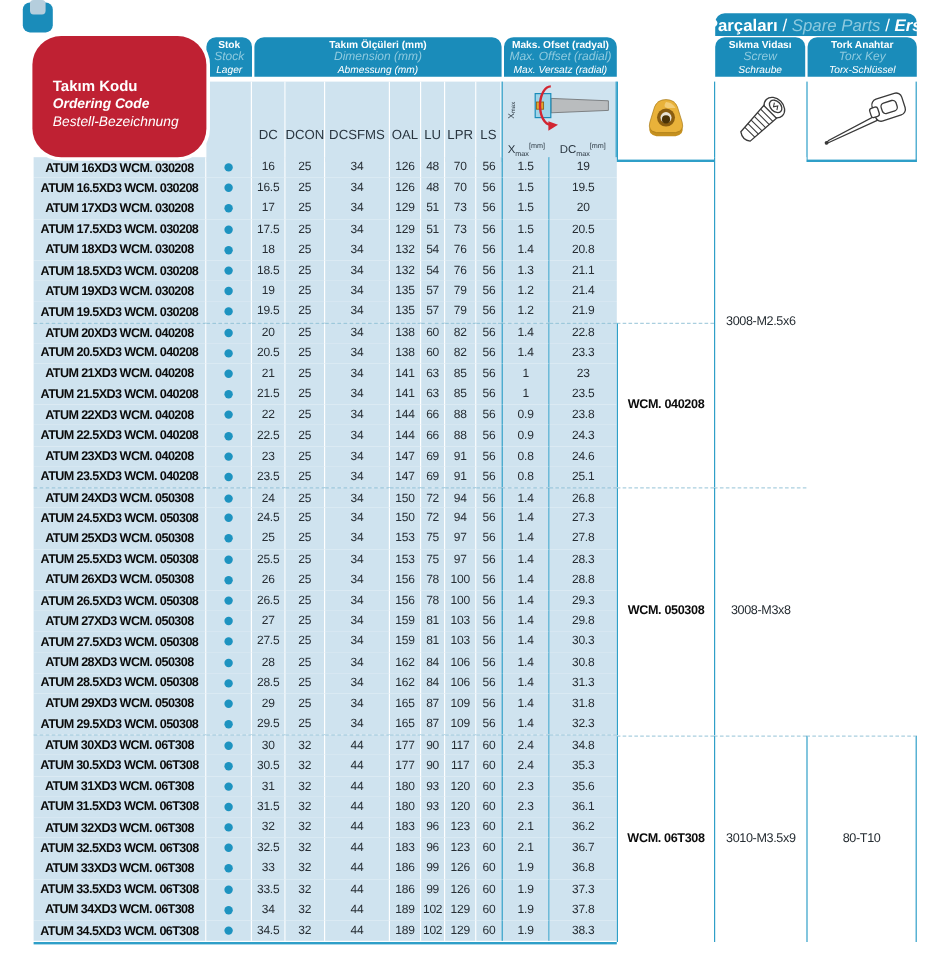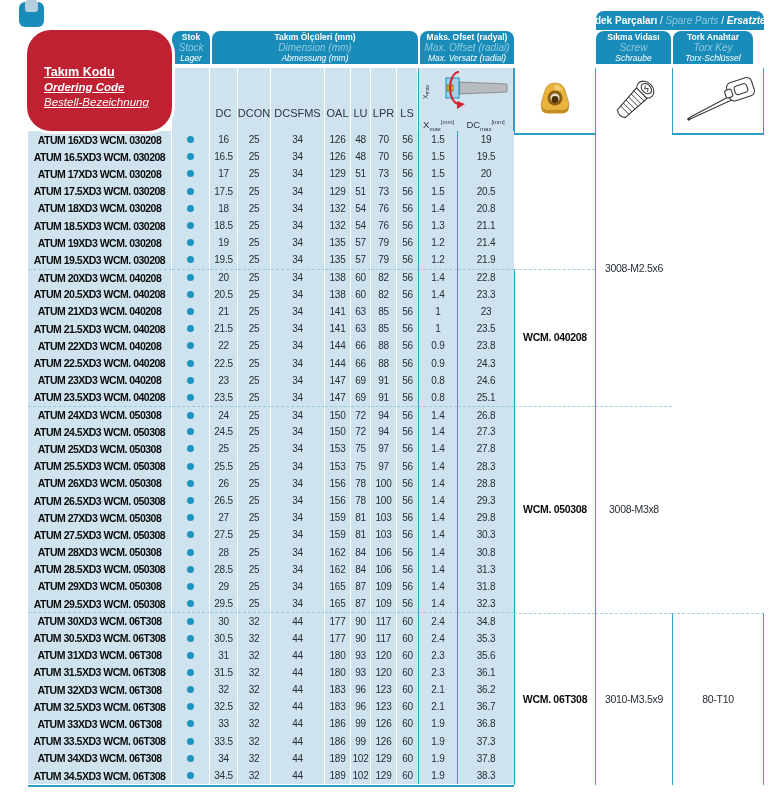--- a/index.html
+++ b/index.html
@@ -17,42 +17,42 @@
 
   
   .tabicon{position:absolute;left:19px;top:2px;width:25px;height:25px;border-radius:6px;
            background:var(--teal);z-index:4;}
   .tabicon-inner{position:absolute;left:6px;top:-2px;width:13px;height:12px;border-radius:3px;
            background:#b5cedd;}
 
   
   .redbox{position:absolute;left:27px;top:30px;width:145px;height:101px;background:var(--red);
           border-radius:24px;box-shadow:0 0 0 3px #fff;z-index:3;color:#fff;
-          padding:34px 0 5px 17px;box-sizing:border-box;text-decoration:underline;}
+          padding:34px 0 5px 17px;box-sizing:border-box;}
   .rb1{font-weight:700;font-size:12.5px;line-height:16px;}
   .rb2{font-weight:700;font-style:italic;font-size:11.5px;line-height:15px;}
   .rb3{font-style:italic;font-size:11.5px;line-height:15px;}
 
   
   .tab{position:absolute;top:31px;height:33px;background:var(--teal);border-radius:8px 8px 0 0;
        display:flex;flex-direction:column;justify-content:center;text-align:center;z-index:1;}
   .tab .l1{font-weight:700;color:#fff;font-size:8.5px;line-height:10.5px;}
   .tab .l2{font-style:italic;color:var(--lightital);font-size:10px;line-height:10px;}
   .tab .l3{font-style:italic;color:#fff;font-size:8.5px;line-height:10px;}
   .t-stok{left:172px;width:38px;}
   .t-dim{left:212px;width:206px;}
   .t-off{left:420px;width:94px;}
   .t-ins{left:516px;width:79px;}
   .t-scr{left:596px;width:75px;}
-  .t-trx{left:673px;width:80px;}
+  .t-trx{left:673px;width:91px;}
 
   
   .band{position:absolute;left:596px;top:11px;width:168px;height:19px;background:var(--teal);
         border-radius:8px 8px 0 0;display:flex;align-items:center;justify-content:center;
-        font-size:10px;color:#fff;white-space:pre;}
+        font-size:14px;color:#fff;white-space:pre;}
   .band .b1{font-weight:700;}
   .band .b2{font-style:italic;color:var(--lightital);}
   .band .b3{font-style:italic;font-weight:700;}
 
   
   .subhead{position:absolute;left:28px;top:68px;width:752px;height:67px;display:flex;}
   .hcell{box-sizing:border-box;background:var(--lblue);border-right:1px solid #fff;
          display:flex;align-items:flex-end;justify-content:center;padding-bottom:16px;
          font-size:11px;color:#2a3640;}
   .hcell.spacer{background:transparent;border-right:none;}

